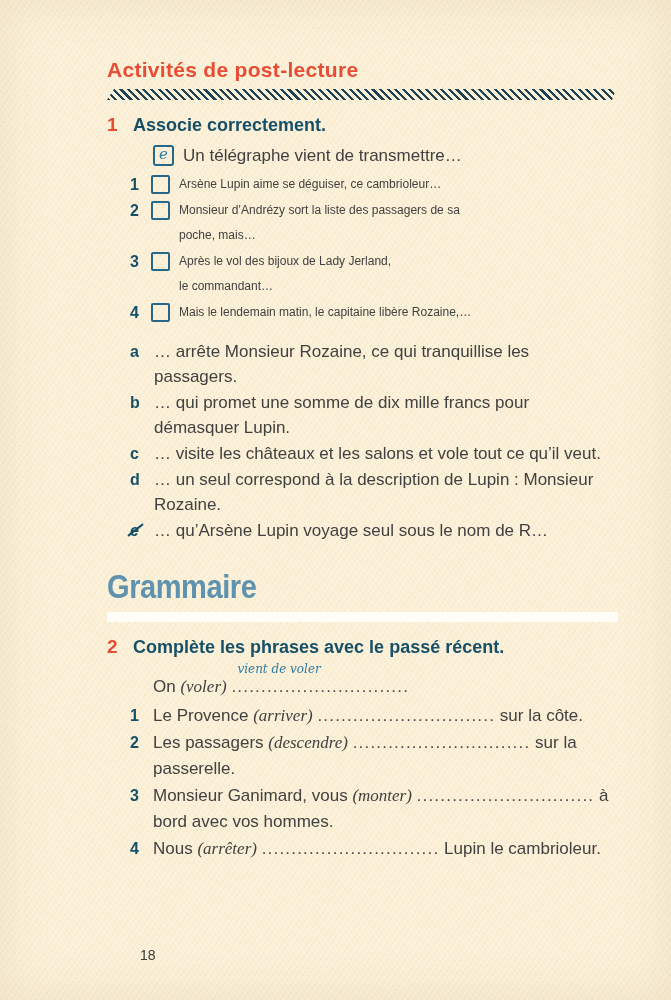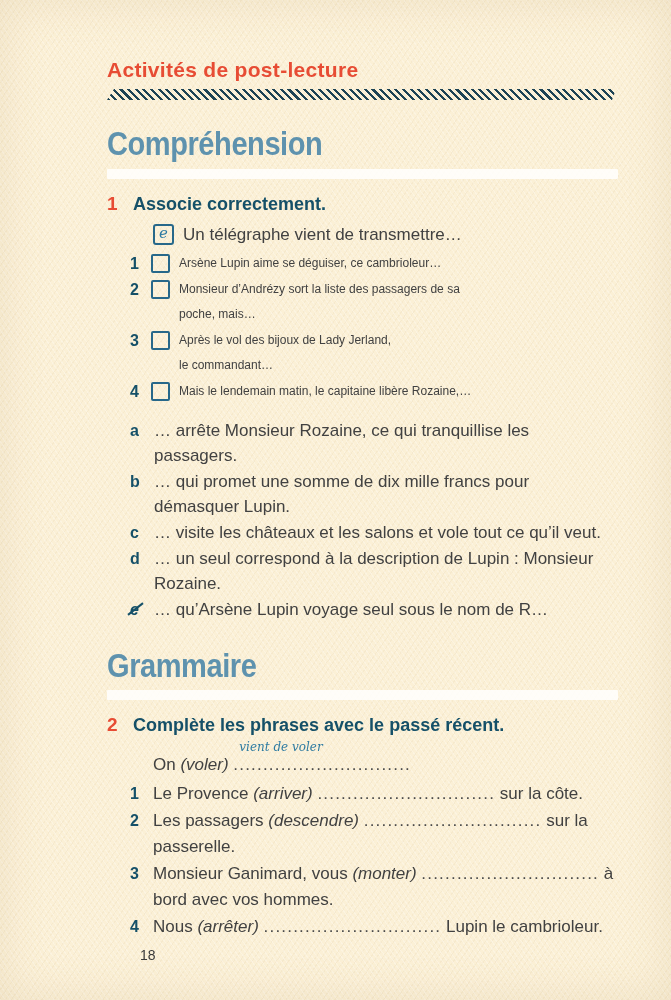--- a/index.html
+++ b/index.html
@@ -64,41 +64,37 @@
     content:""; position:absolute; left:-4px; top:11px; width:19px; height:2px;
     background:#155068; transform:rotate(-38deg);
   }
   .opt-text { font-size:17px; line-height:25px; width:468px; white-space:pre-line; }
 
   
   .g-example { display:flex; margin-left:46px; padding-top:9px; margin-bottom:3px; }
   .g-item { display:flex; margin-left:23px; margin-bottom:1px; }
   .g-num { width:23px; flex:none; color:#155068; font-weight:bold; font-size:16px; line-height:26px; }
   .g-text { font-size:17px; line-height:26px; width:462px; }
-  .verb { font-style:italic; }
+  .verb { font-style:italic;font-family:Liberation Serif, serif; }
   .dots { letter-spacing:1.2px; color:#4a4a4a; }
   .tail { white-space:pre-line; }
   .blank-wrap { position:relative; display:inline; }
   .blank-wrap .hand { position:absolute; left:6px; bottom:14px; font-size:12px; white-space:nowrap; }
 
   .page-number { position:absolute; left:140px; bottom:37px; font-size:14px; color:#3a3a3a; }
 </style>
 </head>
 <body>
 
 <div class="page">
   <div class="content">
 
     <div class="post-header">Activités de post-lecture</div>
     <div class="hatch"></div>
 
-    <div class="section-head">
-      <span class="section-title">Compréhension</span>
-      <div class="white-bar"></div>
-    </div>
 
     <div class="exercise">
       <div class="ex-head">
         <span class="ex-num">1</span>
         <span class="ex-title">Associe correctement.</span>
       </div>
       <div class="ex-body">
 
         <div class="example-row">
           <div class="example-box">

